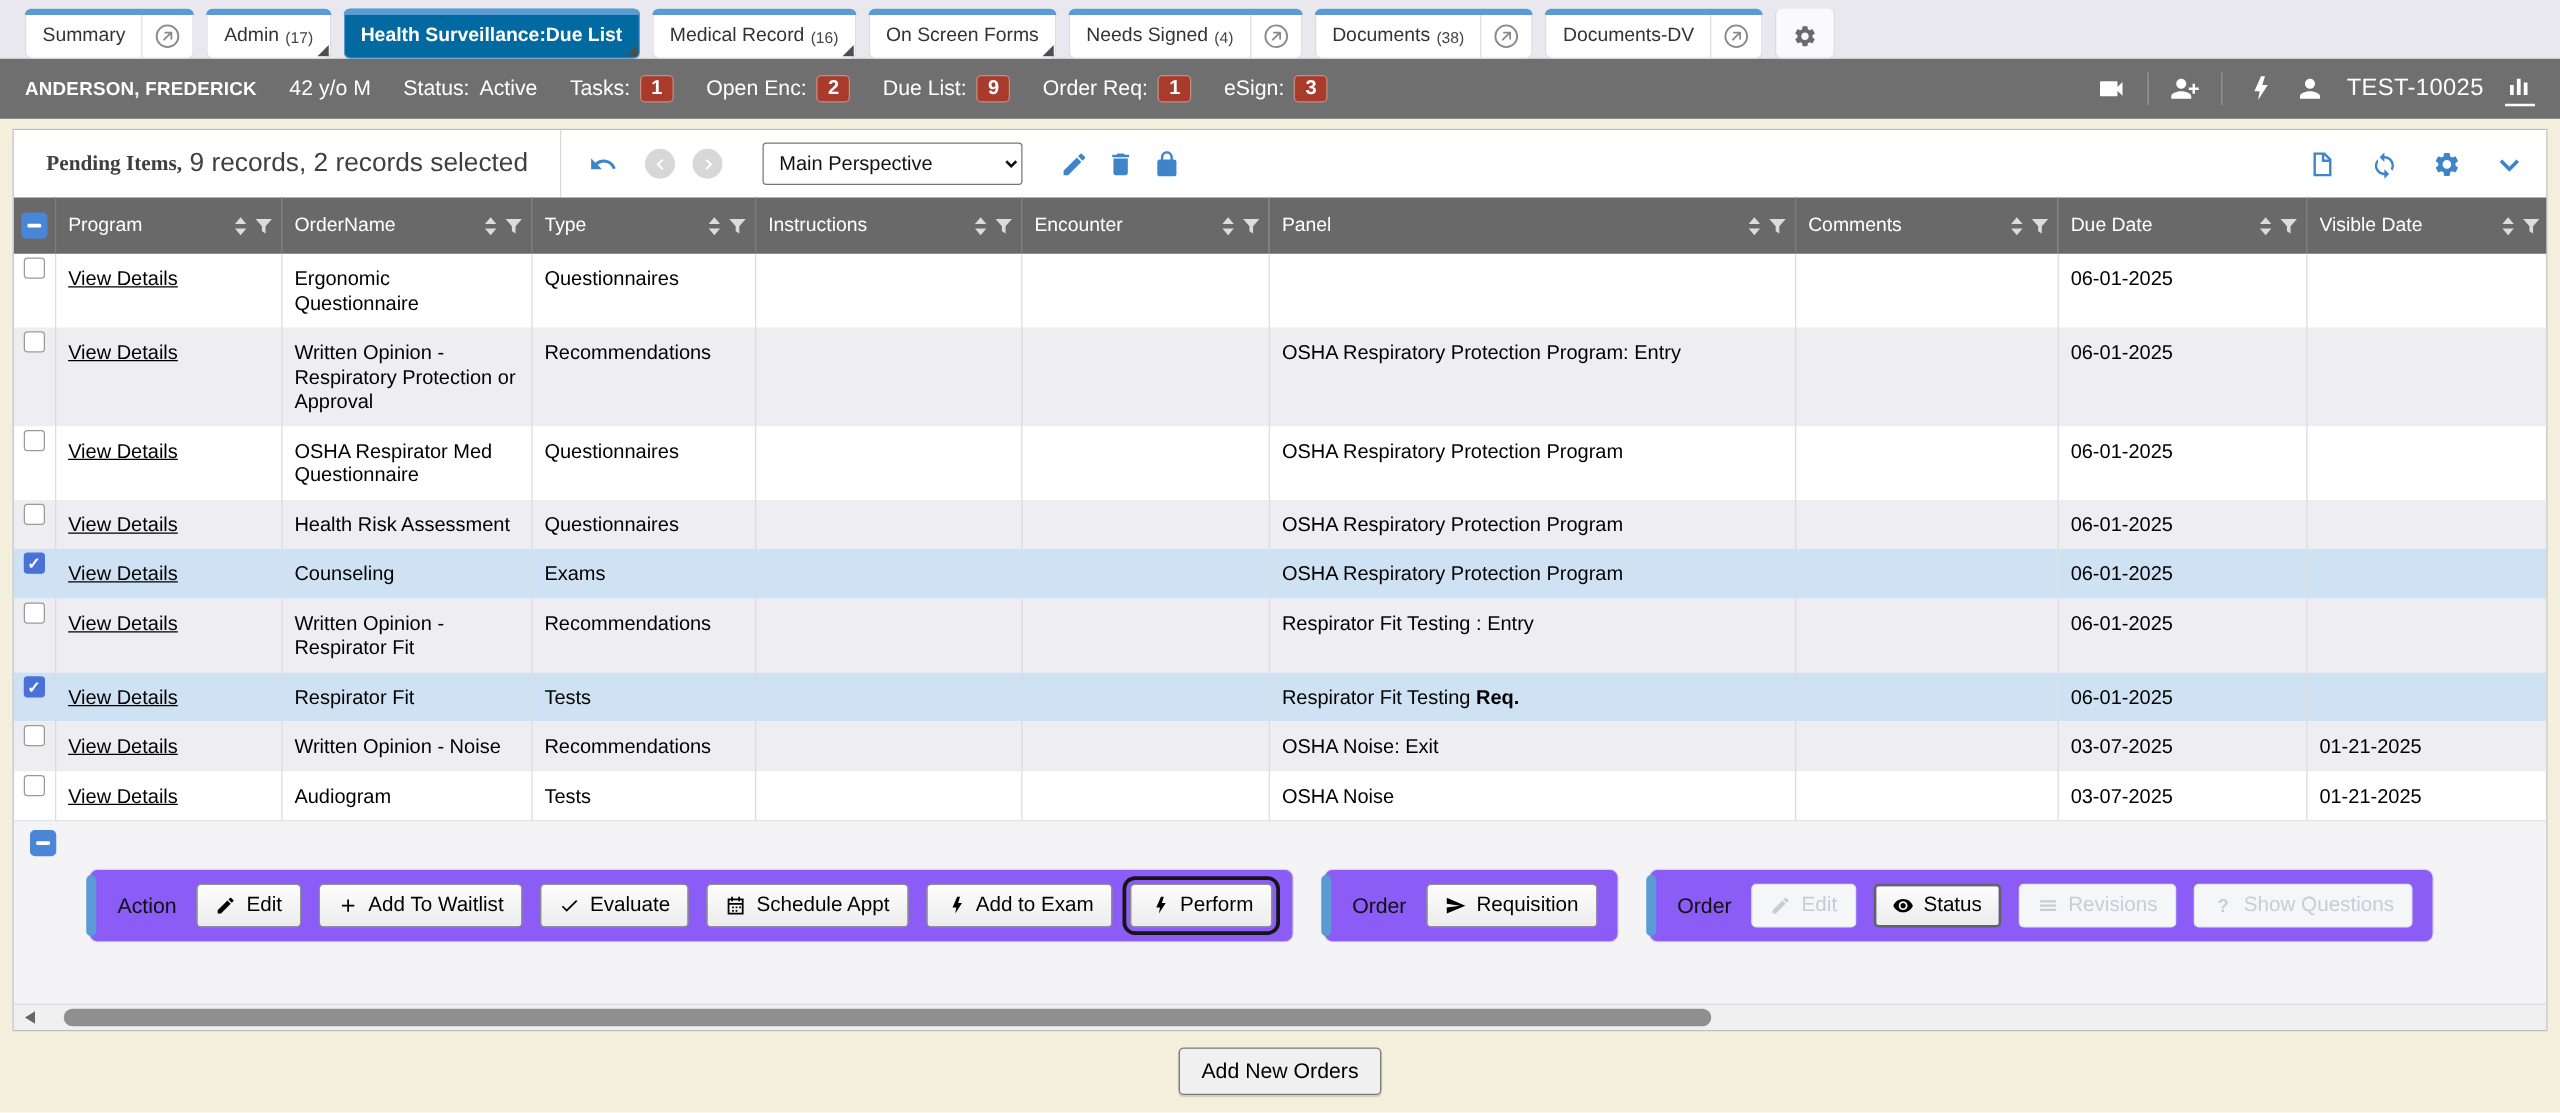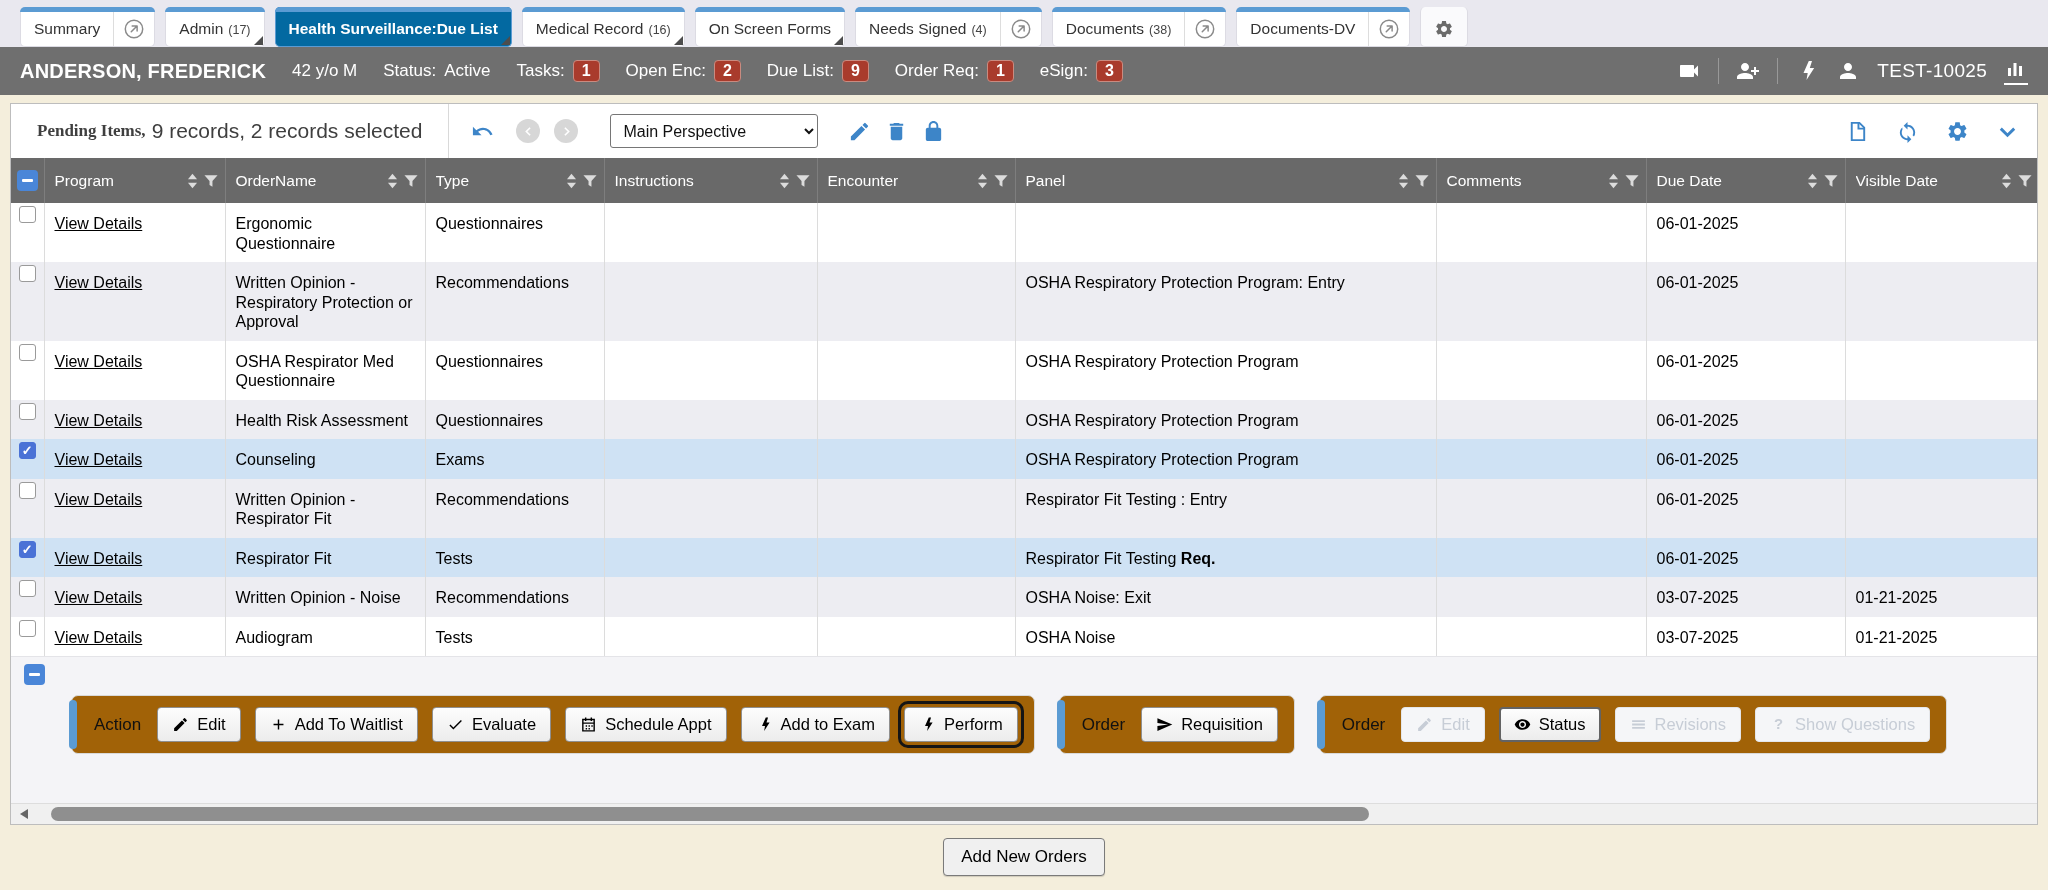--- a/index.html
+++ b/index.html
@@ -17,21 +17,21 @@
   .tab.active { background:#0369a1; border-color:#5b9bd3; }
   .tab.active .tlbl, .tab.active .tcount { color:#fff; font-weight:bold; }
   .tab .fold { position:absolute; right:1px; bottom:1px; width:0; height:0; border-left:9px solid transparent; border-bottom:9px solid #4d4d4d; }
   .tab.gearbtn { background:#fafafc; color:#6b6b6b; }
   .icn { display:inline-flex; align-items:center; justify-content:center; }
   .icn svg { width:20px; height:20px; fill:currentColor; }
   .pop .icn svg { width:22px; height:22px; }
 
   
   .patientbar { height:48px; background:#6f6f6f; color:#fff; display:flex; align-items:center; padding:0 20px; gap:26px; font-size:17px; }
-  .pname { font-weight:bold; font-size:20px; letter-spacing:.2px; white-space:nowrap; }
+  .pname { font-weight:bold; font-size:15px; letter-spacing:.2px; white-space:nowrap; }
   .pagesex { font-weight:normal; white-space:nowrap; }
   .pstat, .pcount { display:flex; align-items:center; white-space:nowrap; }
   .plbl { color:#ffffff; margin-right:8px; }
   .pval { color:#fff; }
   .badge { background:#a93b2c; border:1px solid #c98b80; border-radius:4px; padding:1px 8px; font-weight:bold; font-size:16px; color:#fff; }
   .pright { margin-left:auto; display:flex; align-items:center; gap:17px; color:#fff; }
   .pright .icn svg { width:24px; height:24px; }
   .psep { width:1px; height:26px; background:#999; }
   .pid { font-size:19px; letter-spacing:.3px; }
   .chartlink { border-bottom:2px solid #fff; padding-bottom:1px; }
@@ -68,21 +68,21 @@
   a.vd { color:#000; }
   .ckb { display:inline-block; width:17px; height:17px; border:1px solid #9a9a9a; border-radius:3px; background:#fff; margin-top:3px; font-size:13px; line-height:16px; text-align:center; color:#fff; font-weight:bold; cursor:pointer; }
   .ckb.on { background:#4a72d6; border-color:#4a72d6; }
   .minusbtn { display:inline-block; width:21px; height:21px; border-radius:4px; background:#4a86d8; position:relative; cursor:pointer; vertical-align:middle; }
   .minusbtn::after { content:""; position:absolute; left:5px; top:9px; width:11px; height:3px; background:#fff; border-radius:1px; }
 
   
   .panel-bottom { background:#f4f4f7; flex:1 1 auto; display:flex; flex-direction:column; border-top:1px solid #e4e4e8; }
   .belowtable { height:34px; display:flex; align-items:center; padding-left:13px; }
   .actionbar { display:flex; align-items:center; gap:24px; padding:4px 0 12px 60px; overflow:hidden; white-space:nowrap; flex:none; }
-  .agroup { position:relative; display:flex; align-items:center; gap:14px; background:#a16207; border:1px solid #d9d9d9; border-radius:7px; padding:11px 16px 11px 22px; flex:none; }
+  .agroup { position:relative; display:flex; align-items:center; gap:14px; background:#8b5cf6; border:1px solid #d9d9d9; border-radius:7px; padding:11px 16px 11px 22px; flex:none; }
   .agroup::before { content:""; position:absolute; left:-3px; top:4px; bottom:4px; width:8px; background:#5b9bd3; border-radius:6px; }
   .aglbl { font-size:17px; color:#111; margin-right:2px; }
   .abtn { display:inline-flex; align-items:center; gap:8px; background:linear-gradient(#fdfdfd,#ececec); border:1px solid #8f8f8f; border-radius:4px; padding:7px 14px; font-size:16.5px; color:#000; font-family:inherit; cursor:pointer; }
   .abtn .icn svg { width:17px; height:17px; }
   .abtn.focused { outline:3px solid #151515; outline-offset:3px; }
   .abtn.disabled { color:#c7cdd6; background:#f5f6f8; border-color:#e4e6ea; cursor:default; }
   .abtn.strong { border:2px solid #636363; padding:6px 13px; }
 
   
   .hscroll { margin-top:auto; position:relative; height:21px; background:#f0f0f0; border-top:1px solid #ddd; flex:none; }

